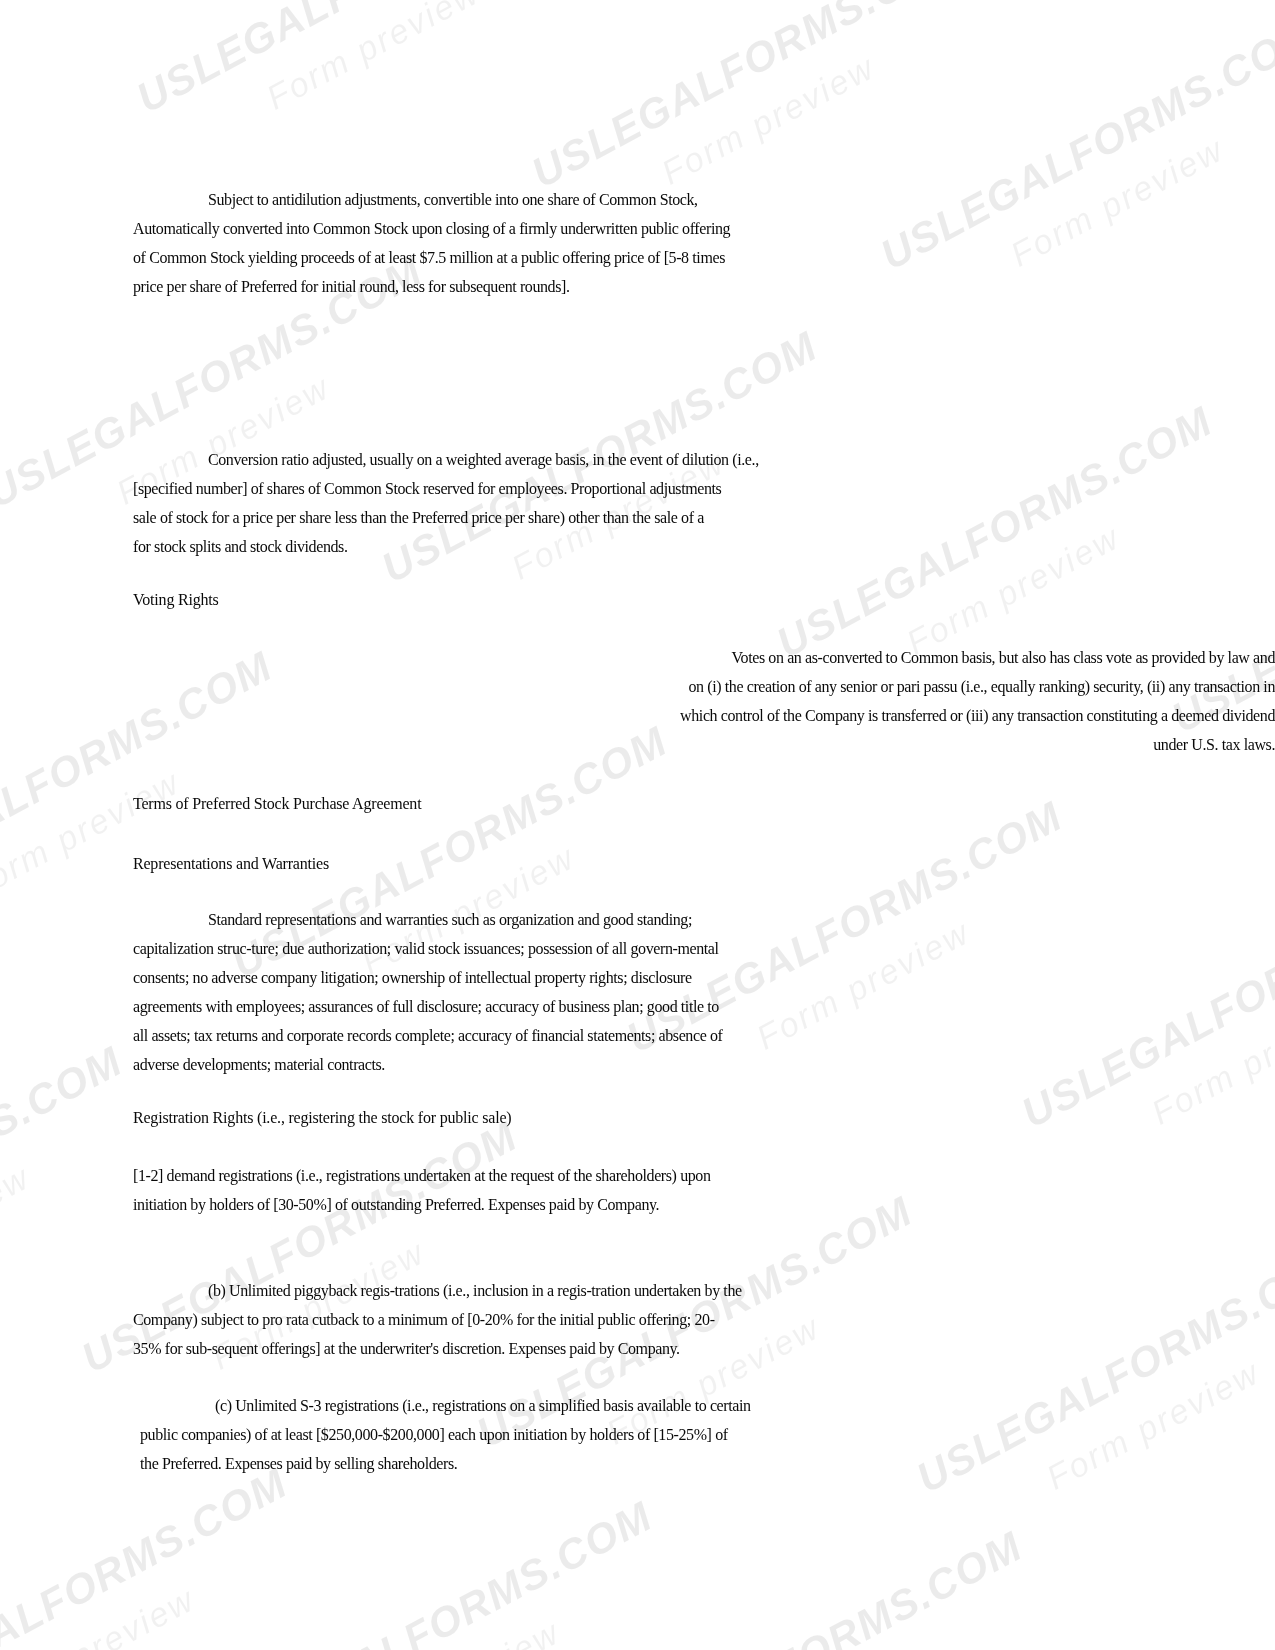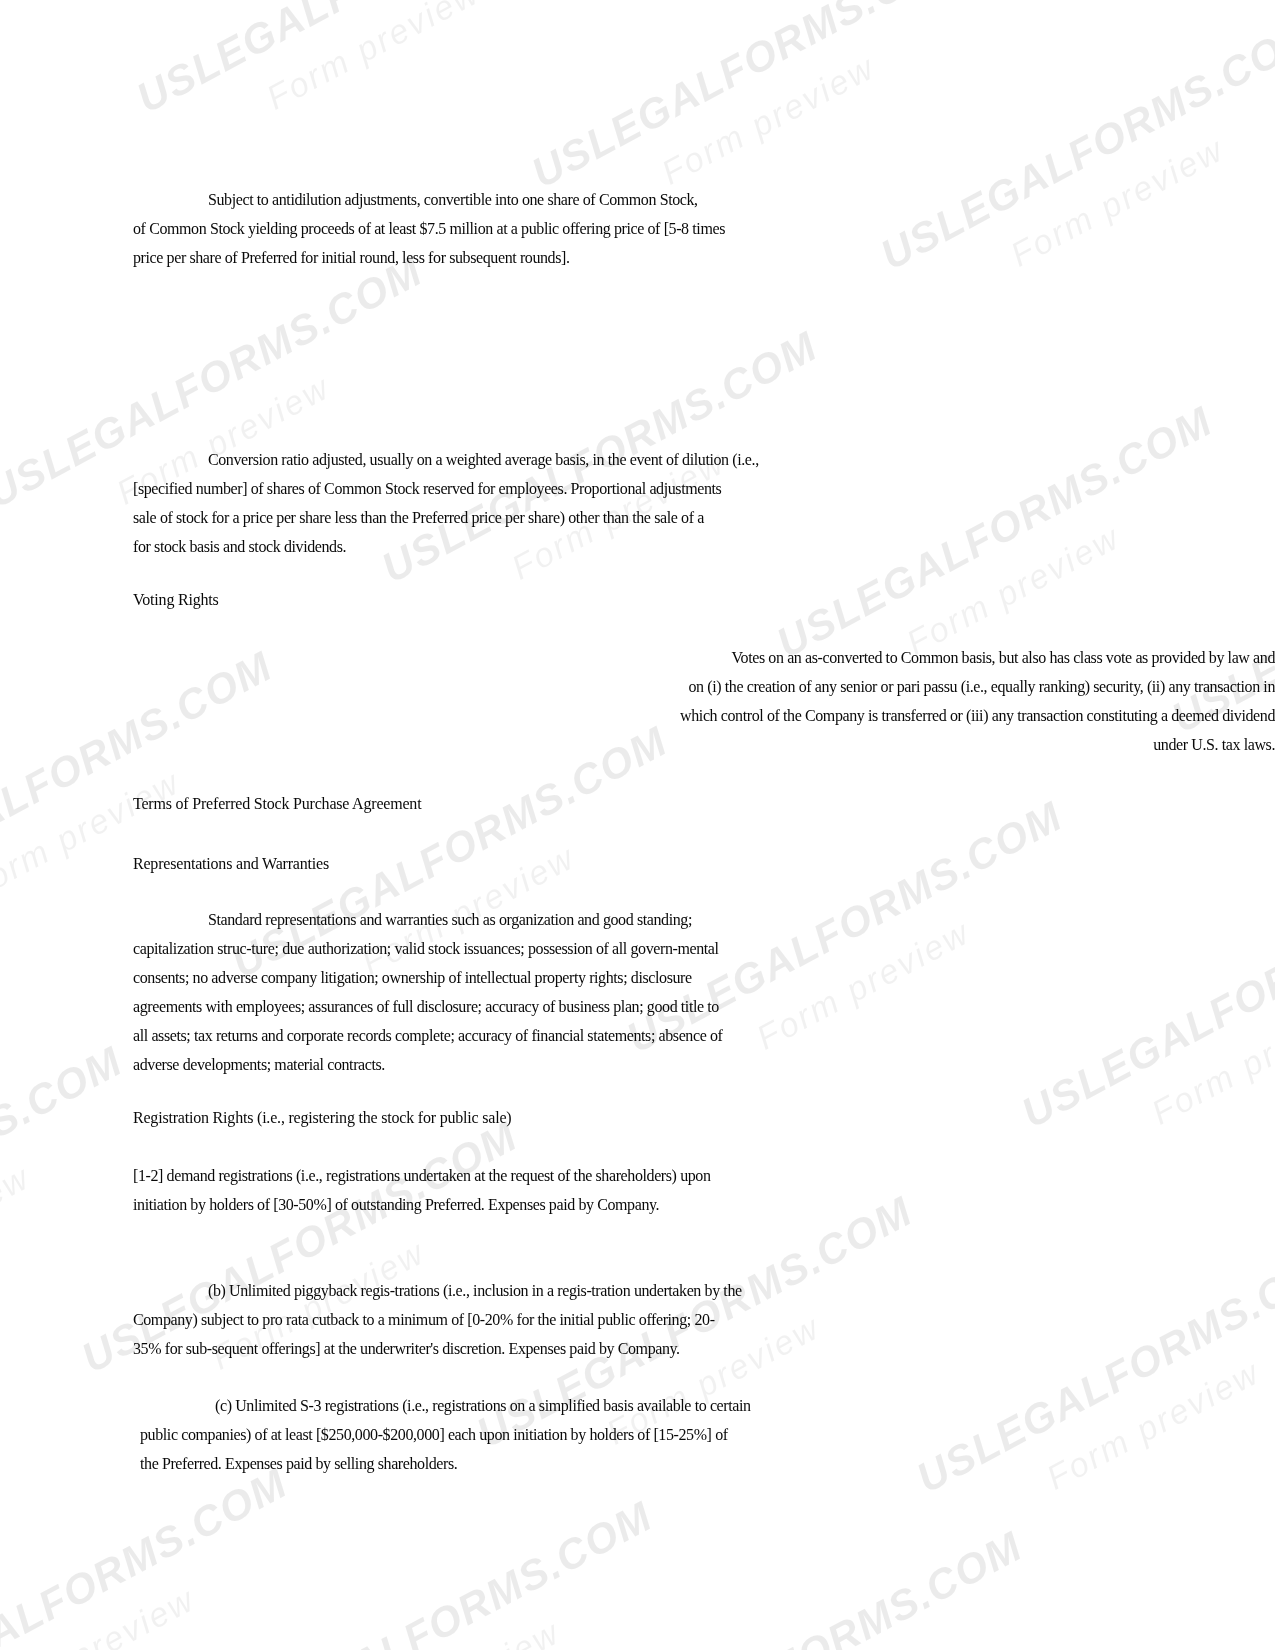--- a/index.html
+++ b/index.html
@@ -105,28 +105,29 @@
       <div class="wm wm-brand" style="left: -135px; top: 1685px;">USLEGALFORMS.COM</div>
       <div class="wm wm-preview" style="left: -8px; top: 1688px;">Form preview</div>
       <div class="wm wm-brand" style="left: 230px; top: 1718px;">USLEGALFORMS.COM</div>
       <div class="wm wm-preview" style="left: 357px; top: 1721px;">Form preview</div>
       <div class="wm wm-brand" style="left: 600px; top: 1748px;">USLEGALFORMS.COM</div>
       <div class="wm wm-preview" style="left: 727px; top: 1751px;">Form preview</div>
     </div>
   <div class="doc" id="doc">
       <div class="block paragraph" style="top: 185px;">
         <div class="line indent">Subject to antidilution adjustments, convertible into one share of Common Stock,</div>
+        <div class="line">Automatically converted into Common Stock upon closing of a firmly underwritten public offering</div>
         <div class="line">of Common Stock yielding proceeds of at least $7.5 million at a public offering price of [5-8 times</div>
         <div class="line">price per share of Preferred for initial round, less for subsequent rounds].</div>
       </div>
       <div class="block paragraph" style="top: 445px;">
         <div class="line indent">Conversion ratio adjusted, usually on a weighted average basis, in the event of dilution (i.e.,</div>
         <div class="line">[specified number] of shares of Common Stock reserved for employees. Proportional adjustments</div>
         <div class="line">sale of stock for a price per share less than the Preferred price per share) other than the sale of a</div>
-        <div class="line">for stock basis and stock dividends.</div>
+        <div class="line">for stock splits and stock dividends.</div>
       </div>
       <div class="block heading" style="top: 585px;">
         <div class="line">Voting Rights</div>
       </div>
       <div class="block paragraph" style="top: 643px; text-align: right;">
         <div class="line indent">Votes on an as-converted to Common basis, but also has class vote as provided by law and</div>
         <div class="line">on (i) the creation of any senior or pari passu (i.e., equally ranking) security, (ii) any transaction in</div>
         <div class="line">which control of the Company is transferred or (iii) any transaction constituting a deemed dividend</div>
         <div class="line">under U.S. tax laws.</div>
       </div>

